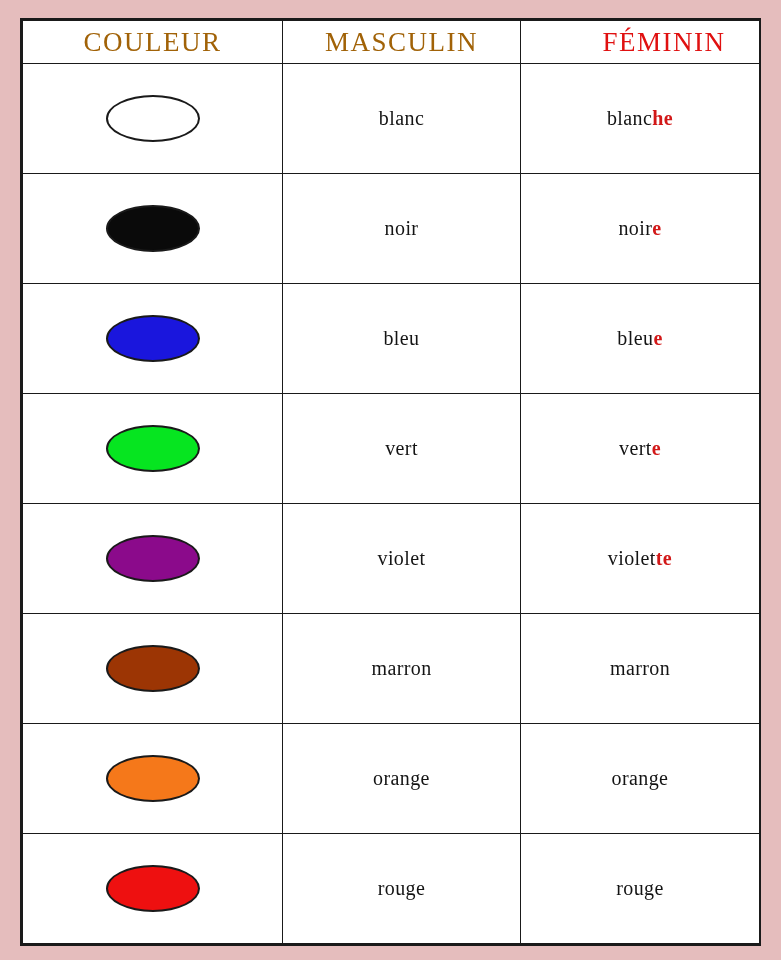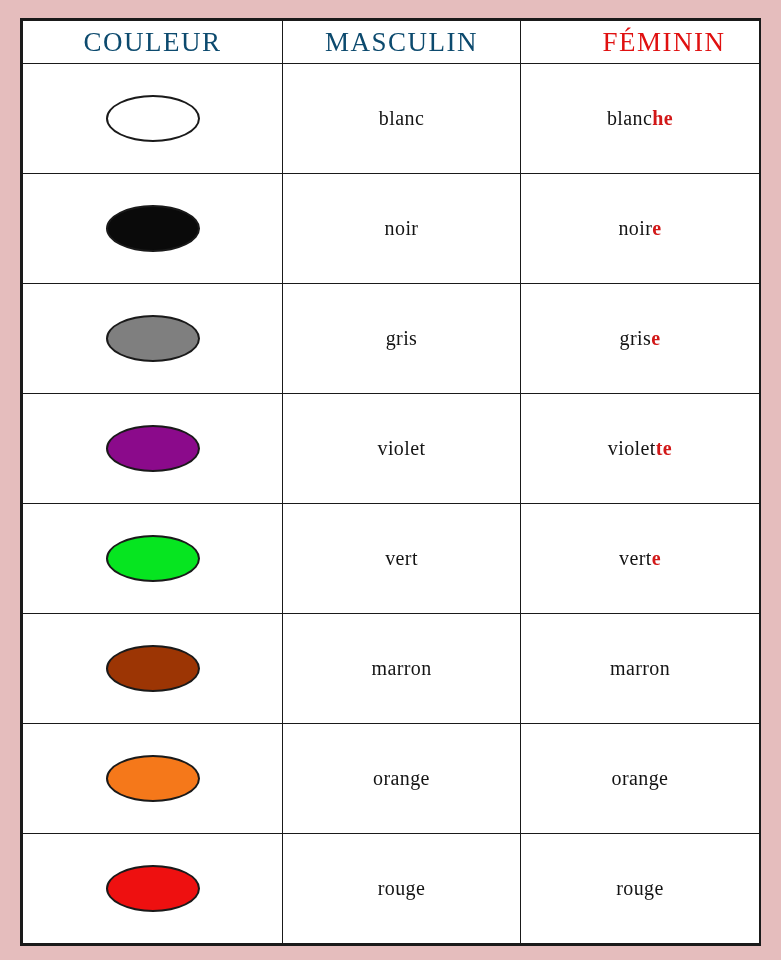--- a/index.html
+++ b/index.html
@@ -45,21 +45,21 @@
     background: #ffffff;
   }
 
   
   thead th {
     height: 42px;
     background: #dfdfdf;
     font-weight: normal;
     font-size: 27px;
     letter-spacing: 1.5px;
-    color: #0c4a6e;
+    color: #a16207;
     border-bottom: 2px solid #1a1a1a;
   }
   thead th.fem-head { color: #e01010; padding-left: 48px; }
 
   
   tbody tr { height: 80px; }
   td.word {
     font-size: 20px;
     color: #141414;
     letter-spacing: 0.4px;
@@ -100,33 +100,33 @@
           <td class="swatch-cell"><span class="oval" style="background: rgb(255, 255, 255);"></span></td>
           <td class="word">blanc</td>
           <td class="word"><span>blanc</span><span class="suffix">he</span></td>
         </tr>
         <tr>
           <td class="swatch-cell"><span class="oval" style="background: rgb(10, 10, 10);"></span></td>
           <td class="word">noir</td>
           <td class="word"><span>noir</span><span class="suffix">e</span></td>
         </tr>
         <tr>
-          <td class="swatch-cell"><span class="oval" style="background: rgb(127, 127, 127);"></span></td>
-          <td class="word">gris</td>
-          <td class="word"><span>gris</span><span class="suffix">e</span></td>
+          <td class="swatch-cell"><span class="oval" style="background: rgb(26, 22, 221);"></span></td>
+          <td class="word">bleu</td>
+          <td class="word"><span>bleu</span><span class="suffix">e</span></td>
+        </tr>
+        <tr>
+          <td class="swatch-cell"><span class="oval" style="background: rgb(6, 229, 32);"></span></td>
+          <td class="word">vert</td>
+          <td class="word"><span>vert</span><span class="suffix">e</span></td>
         </tr>
         <tr>
           <td class="swatch-cell"><span class="oval" style="background: rgb(139, 10, 139);"></span></td>
           <td class="word">violet</td>
           <td class="word"><span>violet</span><span class="suffix">te</span></td>
-        </tr>
-        <tr>
-          <td class="swatch-cell"><span class="oval" style="background: rgb(6, 229, 32);"></span></td>
-          <td class="word">vert</td>
-          <td class="word"><span>vert</span><span class="suffix">e</span></td>
         </tr>
         <tr>
           <td class="swatch-cell"><span class="oval" style="background: rgb(156, 53, 4);"></span></td>
           <td class="word">marron</td>
           <td class="word"><span>marron</span></td>
         </tr>
         <tr>
           <td class="swatch-cell"><span class="oval" style="background: rgb(245, 120, 26);"></span></td>
           <td class="word">orange</td>
           <td class="word"><span>orange</span></td>

